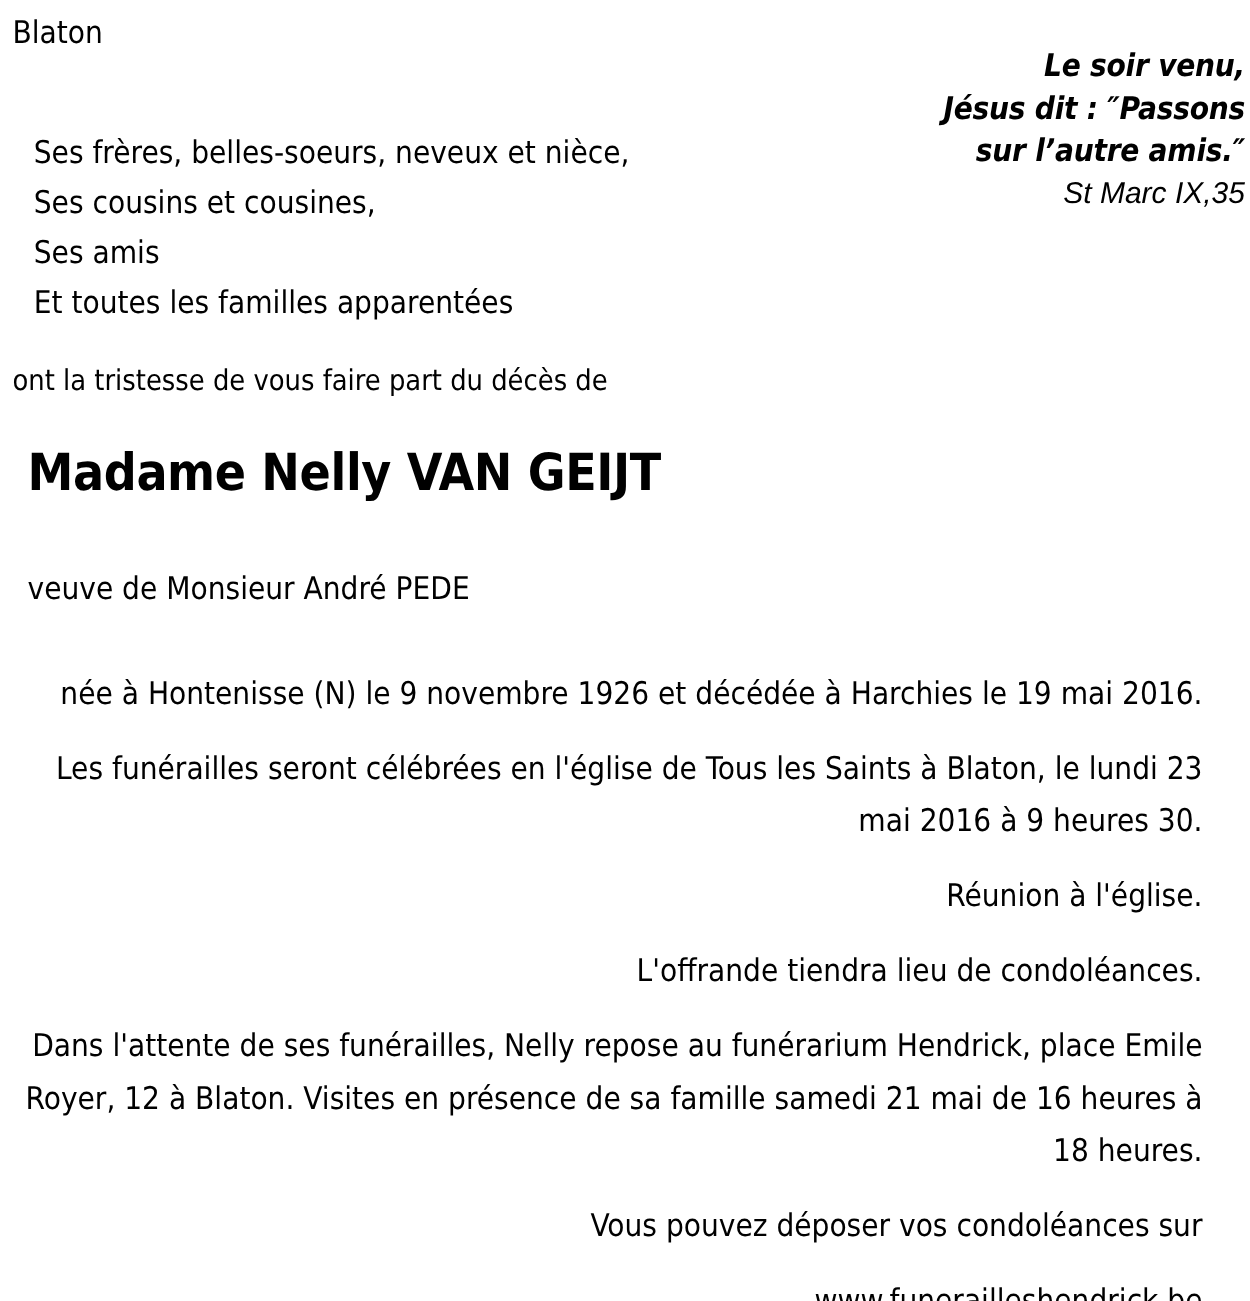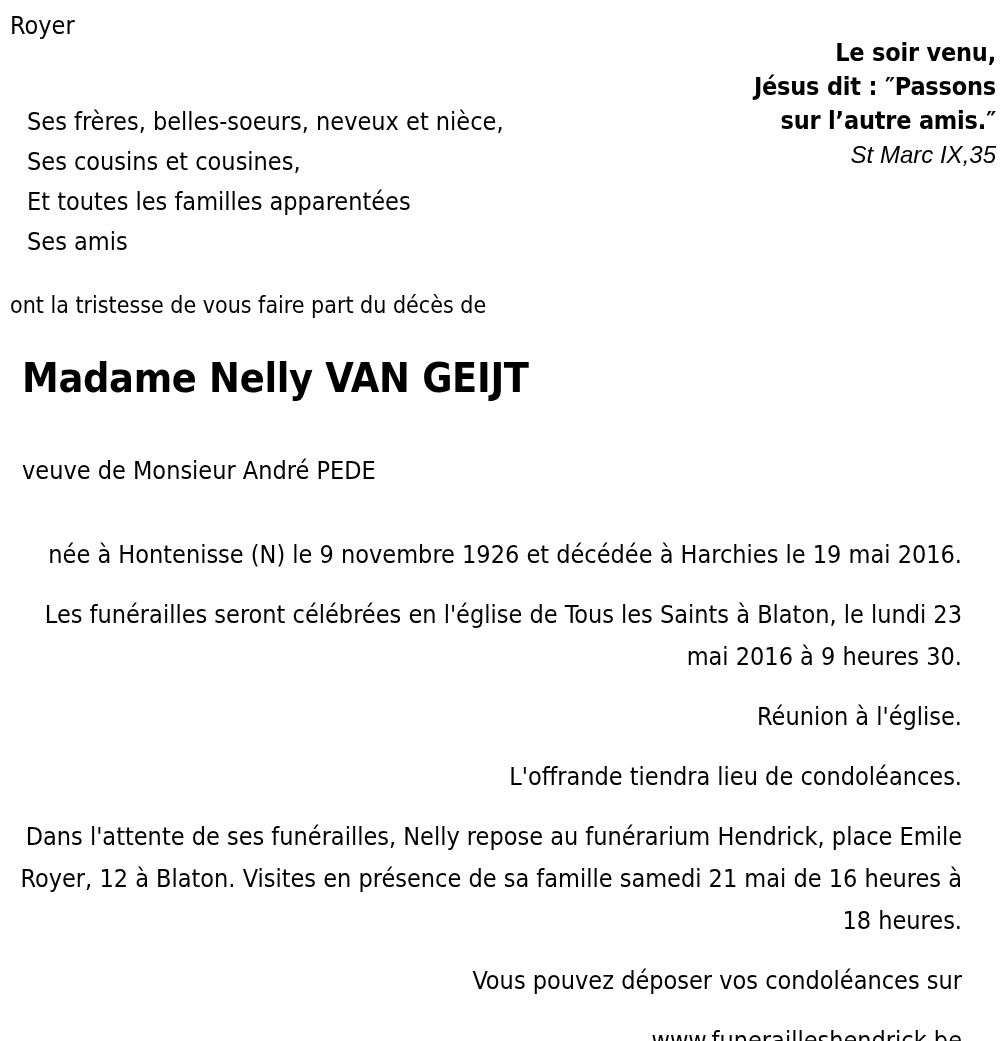--- a/index.html
+++ b/index.html
@@ -47,20 +47,21 @@
     position: absolute;
     right: 4px;
     top: 36px;
     width: 420px;
     text-align: right;
   }
   .quote-line {
     font-size: 25px;
     line-height: 34px;
     font-weight: bold;
+    font-style: italic;
     letter-spacing: -0.2px;
     white-space: nowrap;
   }
   .quote-source {
     font-size: 24px;
     line-height: 33px;
     font-style: italic;
     font-weight: normal;
     font-family: Liberation Sans, sans-serif;
     white-space: nowrap;
@@ -131,36 +132,36 @@
     margin-bottom: 0;
   }
 </style>
 </head>
 <body>
 
 <div class="page">
 
   <div class="top-area">
 
-    <div class="locality">Royer</div>
+    <div class="locality">Blaton</div>
 
     <div class="quote-block">
       <div class="quote-line">Le soir venu,</div>
       <div class="quote-line">Jésus dit : ″Passons</div>
       <div class="quote-line">sur l’autre amis.″</div>
       <div class="quote-source">St Marc IX,35</div>
     </div>
 
   </div>
 
   <div class="family-list">
     <div class="family-line">Ses frères, belles-soeurs, neveux et nièce,</div>
     <div class="family-line">Ses cousins et cousines,</div>
+    <div class="family-line">Ses amis</div>
     <div class="family-line">Et toutes les familles apparentées</div>
-    <div class="family-line">Ses amis</div>
   </div>
 
   <div class="lead-in">ont la tristesse de vous faire part du décès de</div>
 
   <div class="deceased-name">Madame Nelly VAN GEIJT</div>
 
   <div class="spouse-line">veuve de Monsieur André PEDE</div>
 
   <div class="body-block">
     <p class="body-par">née à Hontenisse (N) le 9 novembre 1926 et décédée à Harchies le 19 mai 2016.</p>

